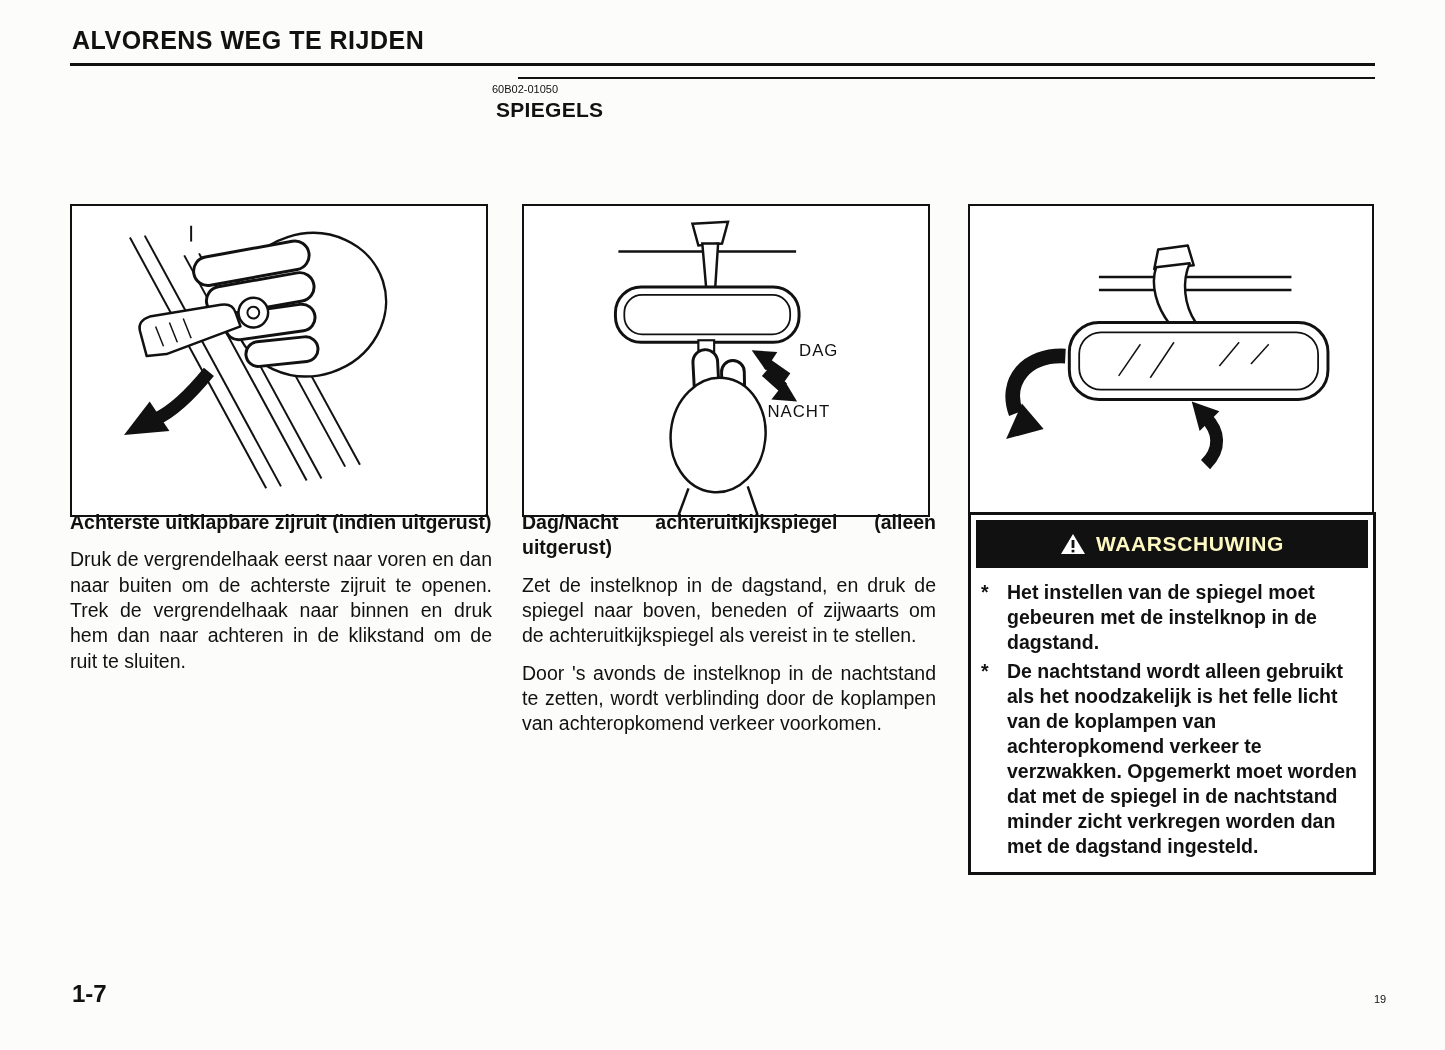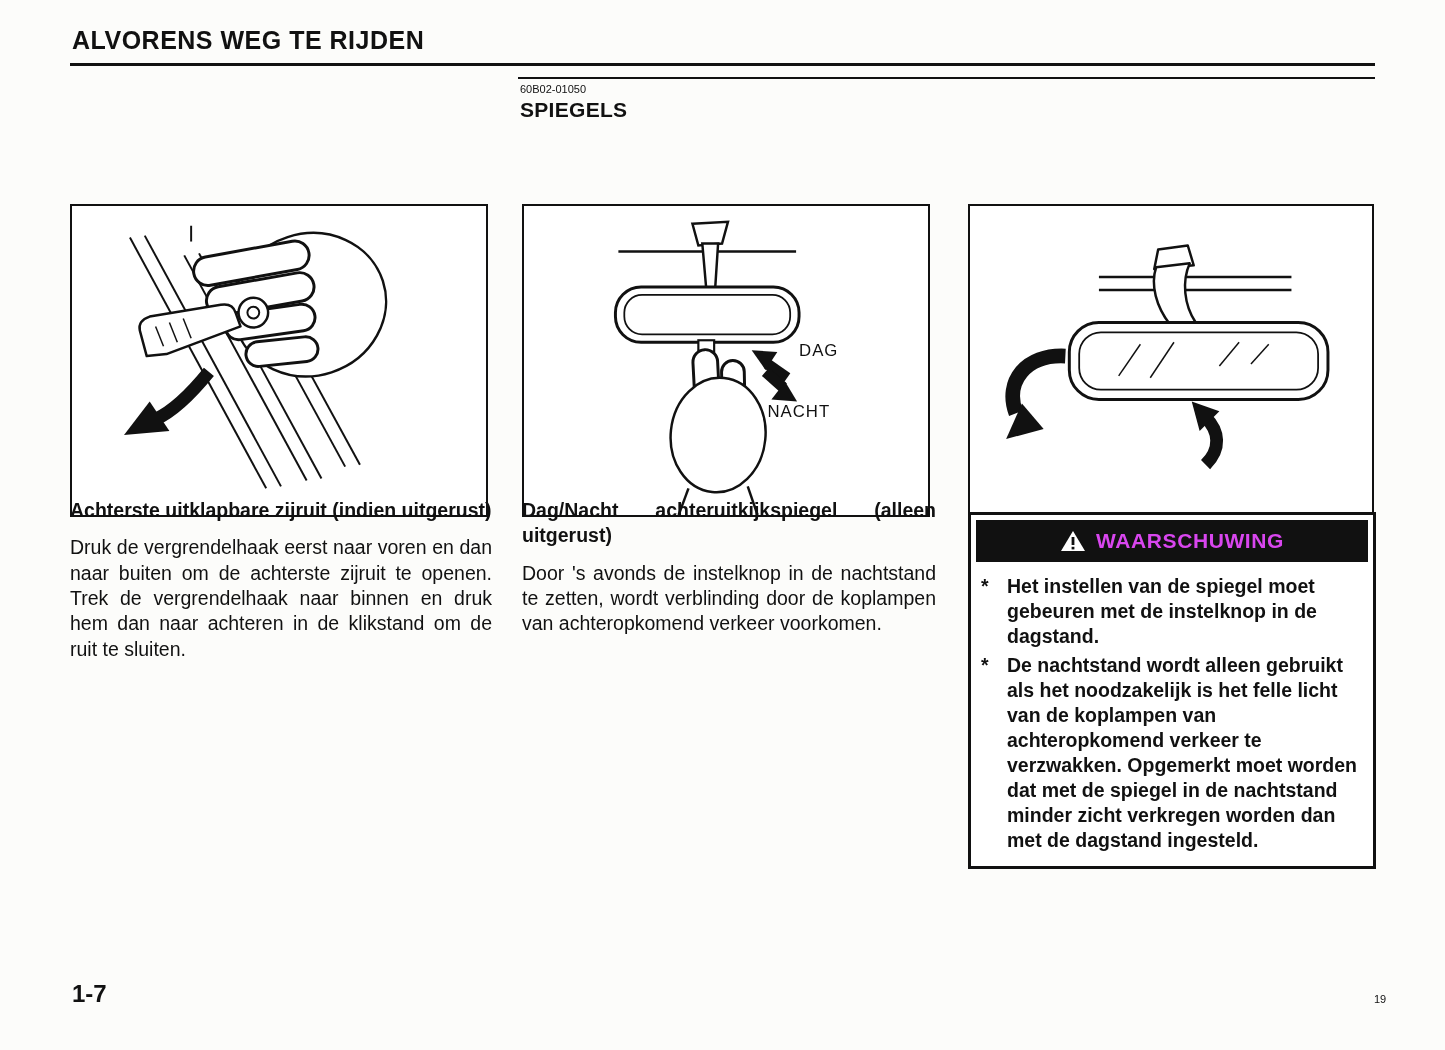--- a/index.html
+++ b/index.html
@@ -13,46 +13,46 @@
   }
   .page { position: relative; width: 1445px; height: 1050px; padding-left: 36px; }
 
   .header-title {
     position: absolute; left: 72px; top: 26px;
     font-size: 25px; font-weight: bold; letter-spacing: 0.5px;
   }
   .rule-main { position: absolute; left: 70px; top: 63px; width: 1305px; height: 3px; background: #111; }
   .rule-sub  { position: absolute; left: 518px; top: 77px; width: 857px; height: 2px; background: #111; }
 
-  .section-code  { position: absolute; left: 520px; top: 83px;  font-size: 11px; }
-  .section-title { position: absolute; left: 520px; top: 98px;  font-size: 21px; font-weight: bold; letter-spacing: 0.3px; }
+  .section-code  { position: absolute; left: 492px; top: 83px;  font-size: 11px; }
+  .section-title { position: absolute; left: 496px; top: 98px;  font-size: 21px; font-weight: bold; letter-spacing: 0.3px; }
 
   .fig {
     position: absolute; top: 170px; height: 313px;
     border: 2px solid #111; background: #fff; margin-top: 34px;
   }
   .fig svg { display: block; width: 100%; height: 100%; }
   .fig-1 { left: 70px;  width: 418px; }
   .fig-2 { left: 522px; width: 408px; }
   .fig-3 { left: 968px; width: 406px; }
   svg text { font-family: "Liberation Sans", sans-serif; font-size: 17px; fill: #111; letter-spacing: 1px; }
 
-  .col { position: absolute; top: 498px; font-size: 19.5px; line-height: 1.3; }
+  .col { position: absolute; top: 510px; font-size: 19.5px; line-height: 1.3; }
   .col-1 { left: 70px;  width: 422px; }
   .col-2 { left: 522px; width: 414px; }
   .col-title { font-weight: bold; margin: 0 0 3px 0; }
   .col p { margin: 0; text-align: justify; }
   .col p + p { margin-top: 12px; }
 
   .warning {
     position: absolute; left: 968px; top: 512px; width: 408px;
     border: 3px solid #111; background: #fff; min-height: 318px;
   }
   .warning-header {
-    margin: 5px 5px 0 5px; height: 42px; background: #111; color: #d946ef;
+    margin: 5px 5px 0 5px; height: 48px; background: #111; color: #fef9c3;
     display: flex; align-items: center; justify-content: center; gap: 10px;
     font-weight: bold; font-size: 21px; letter-spacing: 0.6px;
   }
   .warning-icon { width: 26px; height: 22px; display: inline-block; }
   .warning-body { padding: 8px 10px 14px 10px; font-weight: bold; font-size: 19.5px; line-height: 1.28; }
   .warning-item { display: flex; margin-top: 4px; }
   .warning-star { width: 26px; flex: none; }
   .warning-text { flex: 1; }
 
   .page-num-left  { position: absolute; left: 72px;  top: 980px; font-size: 24px; font-weight: bold; }
@@ -172,20 +172,21 @@
     </svg>
   </div>
 
   <div class="col col-1">
     <p class="col-title">Achterste uitklapbare zijruit (indien uitgerust)</p>
     <p>Druk de vergrendelhaak eerst naar voren en dan naar buiten om de achterste zijruit te openen. Trek de vergrendelhaak naar binnen en druk hem dan naar achteren in de klikstand om de ruit te sluiten.</p>
   </div>
 
   <div class="col col-2">
     <p class="col-title">Dag/Nacht achteruitkijkspiegel (alleen uitgerust)</p>
+    <p>Zet de instelknop in de dagstand, en druk de spiegel naar boven, beneden of zijwaarts om de achteruitkijkspiegel als vereist in te stellen.</p>
     <p>Door 's avonds de instelknop in de nachtstand te zetten, wordt verblinding door de koplampen van achteropkomend verkeer voorkomen.</p>
   </div>
 
   <div class="warning">
     <div class="warning-header">
       <svg class="warning-icon" viewBox="0 0 26 22">
         <polygon points="13,1 25,21 1,21" fill="#fff"></polygon>
         <rect x="11.6" y="7" width="2.8" height="8" fill="#111"></rect>
         <rect x="11.6" y="16.8" width="2.8" height="2.6" fill="#111"></rect>
       </svg>

